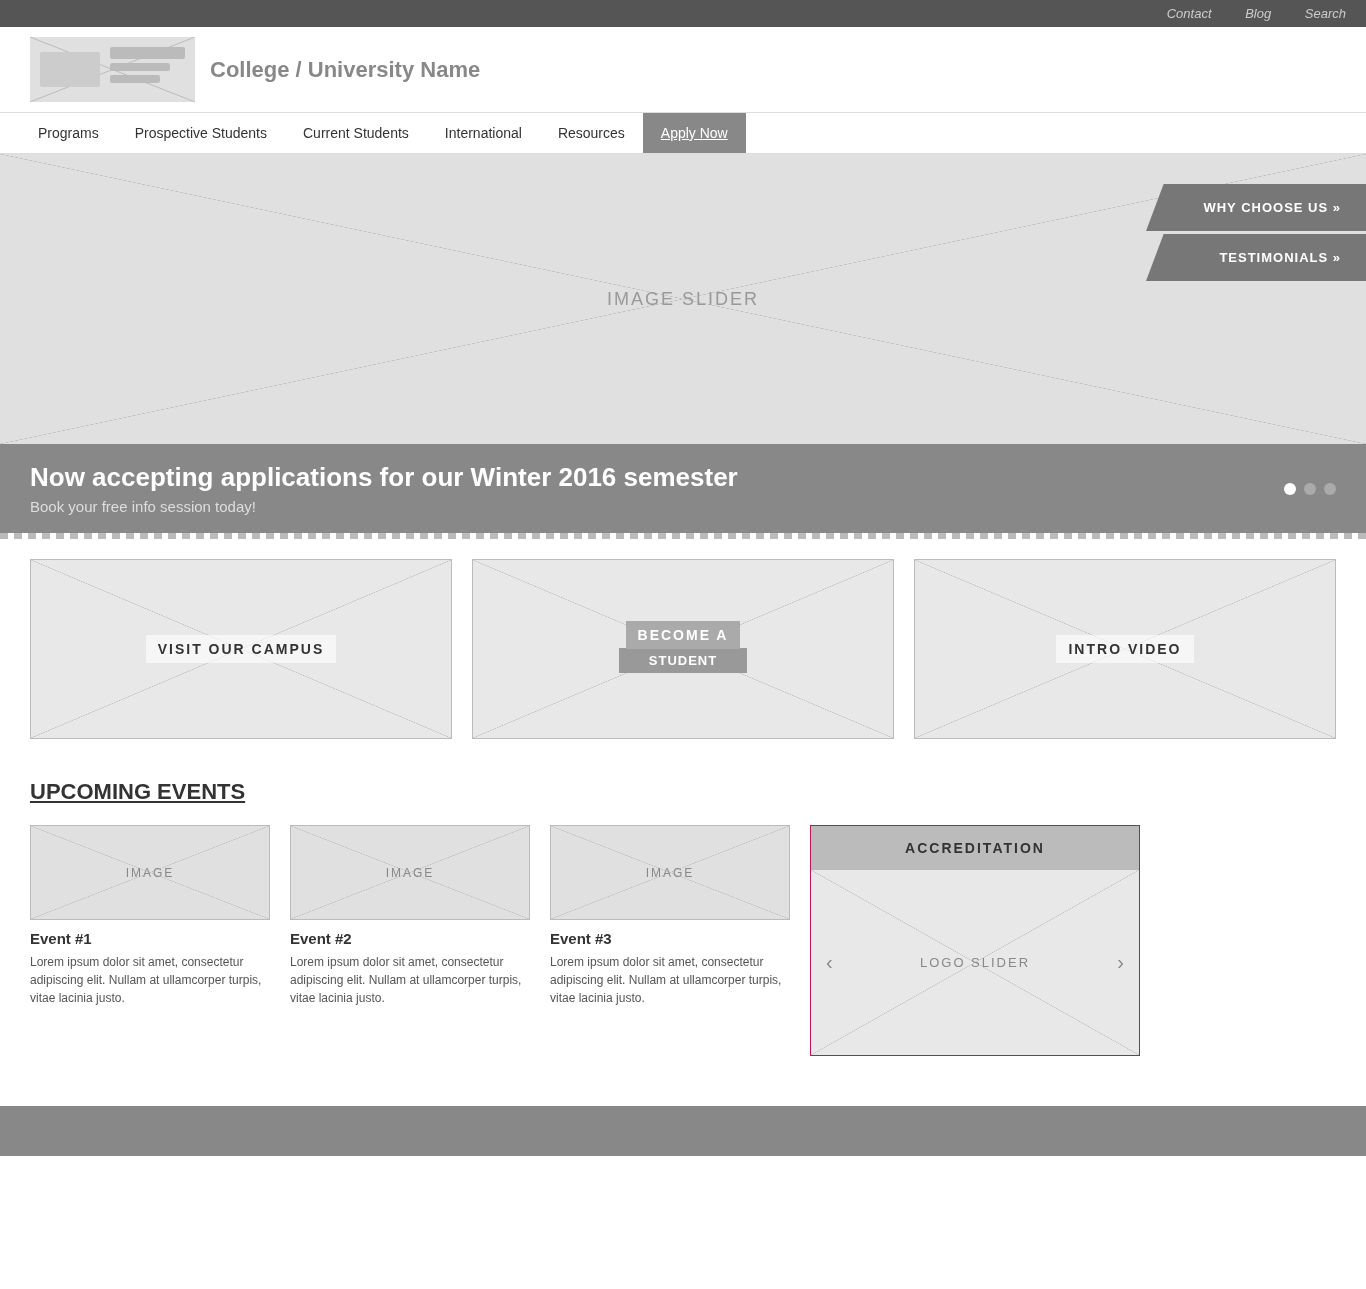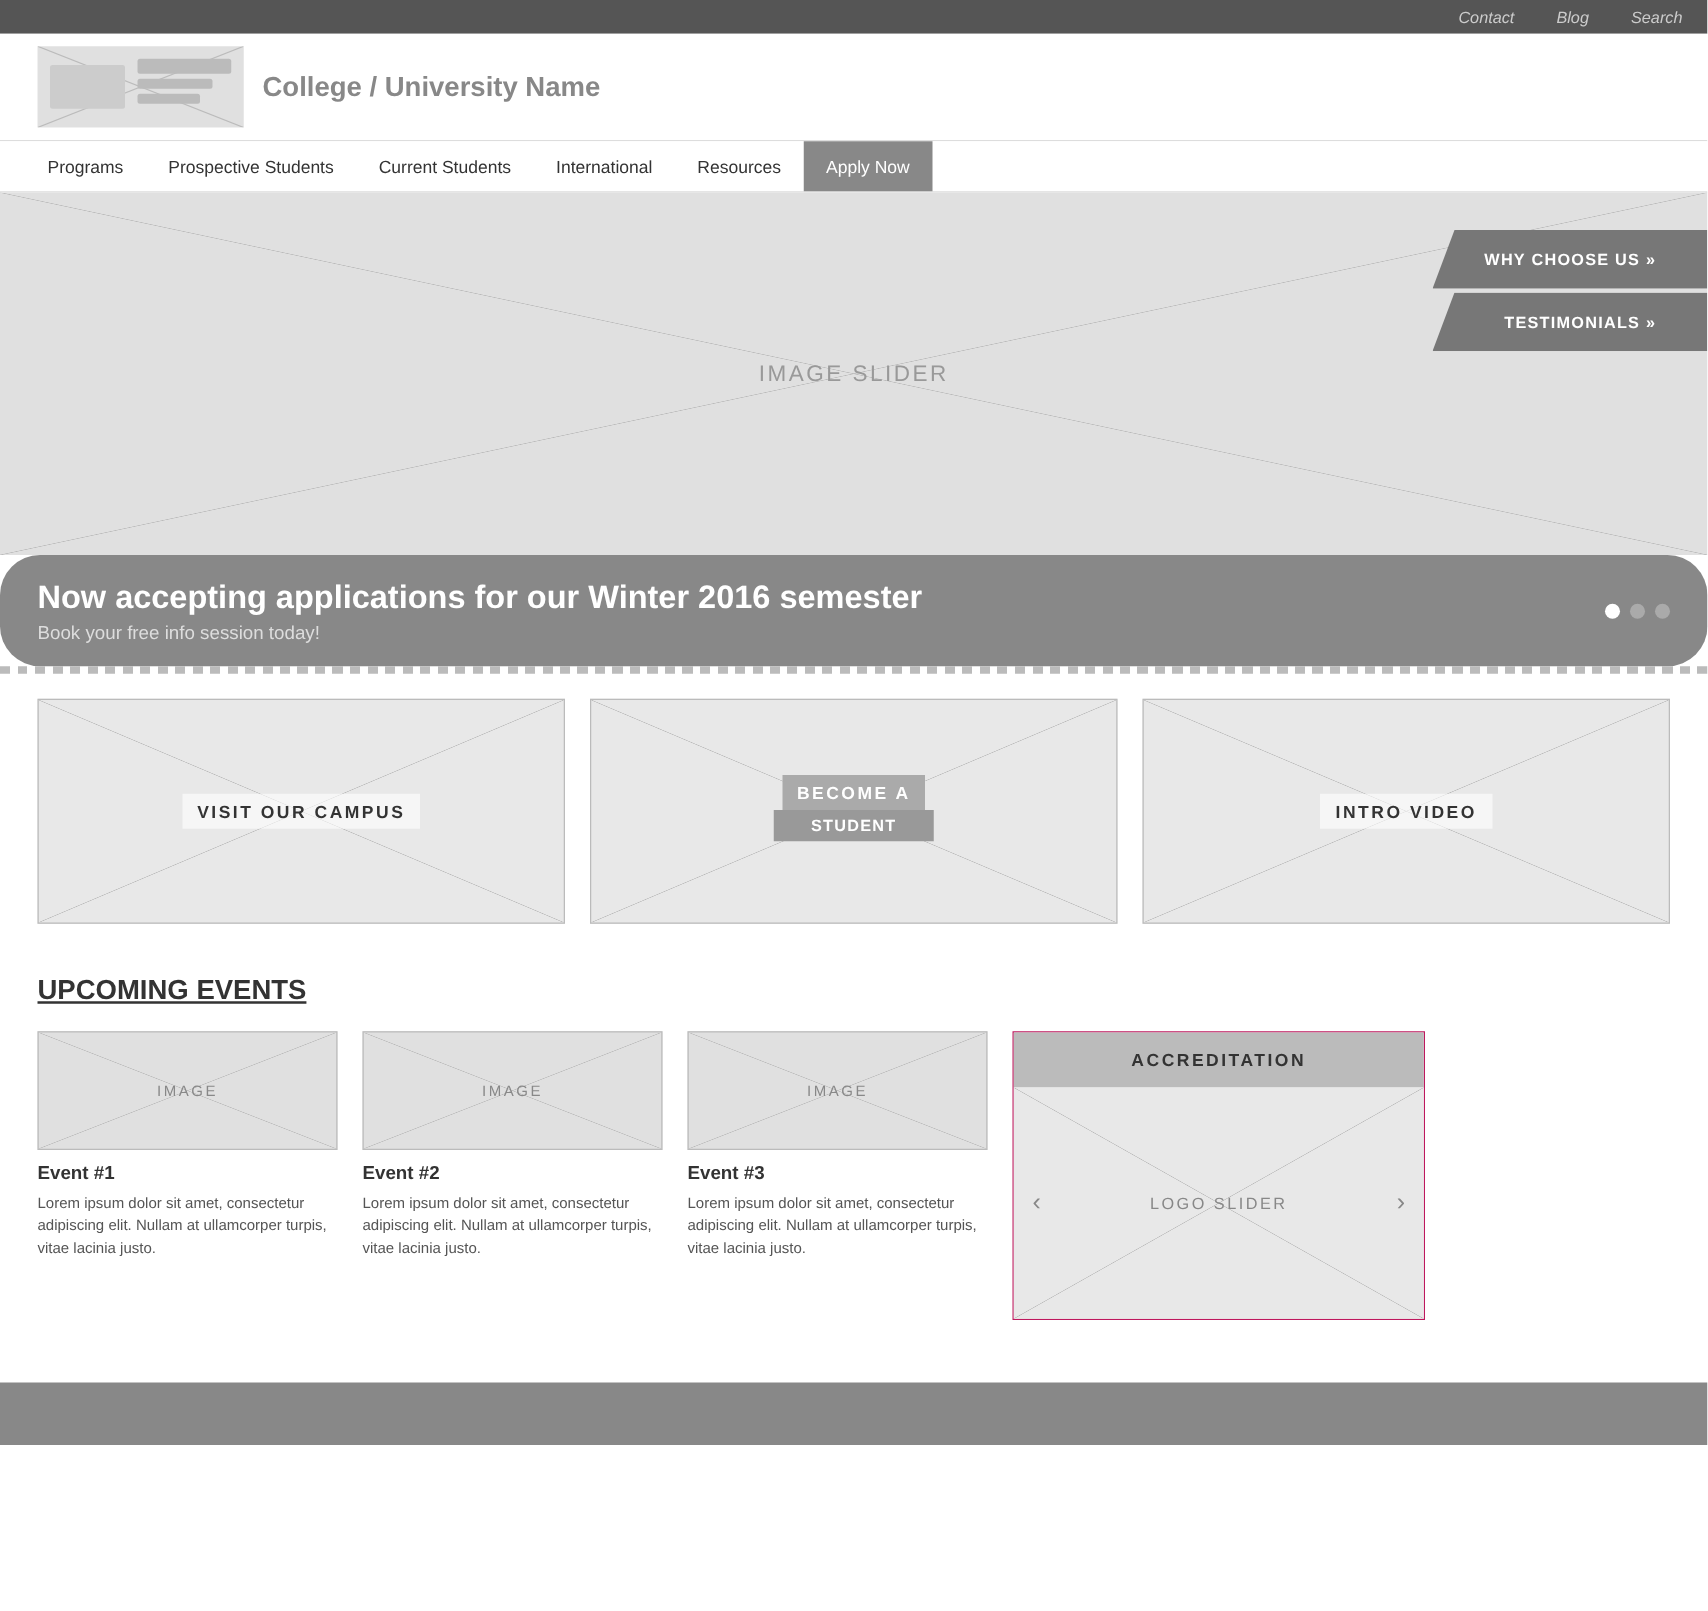--- a/index.html
+++ b/index.html
@@ -73,20 +73,21 @@
       display: inline-block;
       padding: 12px 18px;
       font-size: 14px;
       color: #333;
       text-decoration: none;
       font-weight: 500;
     }
     .nav .active-nav {
       background: #888;
       color: #fff;
+      text-decoration: underline;
     }
 
     
     .hero-slider {
       position: relative;
       width: 100%;
       height: 290px;
       background: #e0e0e0;
       overflow: hidden;
     }
@@ -117,42 +118,41 @@
       top: 30px;
       display: flex;
       flex-direction: column;
       gap: 0;
       z-index: 10;
     }
     .hero-side-btn {
       background: #777;
       color: #fff;
       border: none;
-      padding: 16px 41px 16px 30px;
+      padding: 16px 25px 16px 30px;
       font-size: 13px;
       font-weight: bold;
       letter-spacing: 1px;
       text-transform: uppercase;
       cursor: pointer;
       text-align: right;
       min-width: 220px;
       clip-path: polygon(8% 0%, 100% 0%, 100% 100%, 0% 100%);
       margin-bottom: 3px;
     }
     .hero-side-btn.darker { background: #666; }
 
     
     .banner-strip {
       background: #888;
       padding: 18px 30px;
       color: #fff;
       display: flex;
       align-items: center;
       justify-content: space-between;
-      border-radius: 32px;
     }
     .banner-text h2 {
       font-size: 26px;
       font-weight: bold;
       color: #fff;
     }
     .banner-text p {
       font-size: 15px;
       color: #ddd;
       margin-top: 5px;

